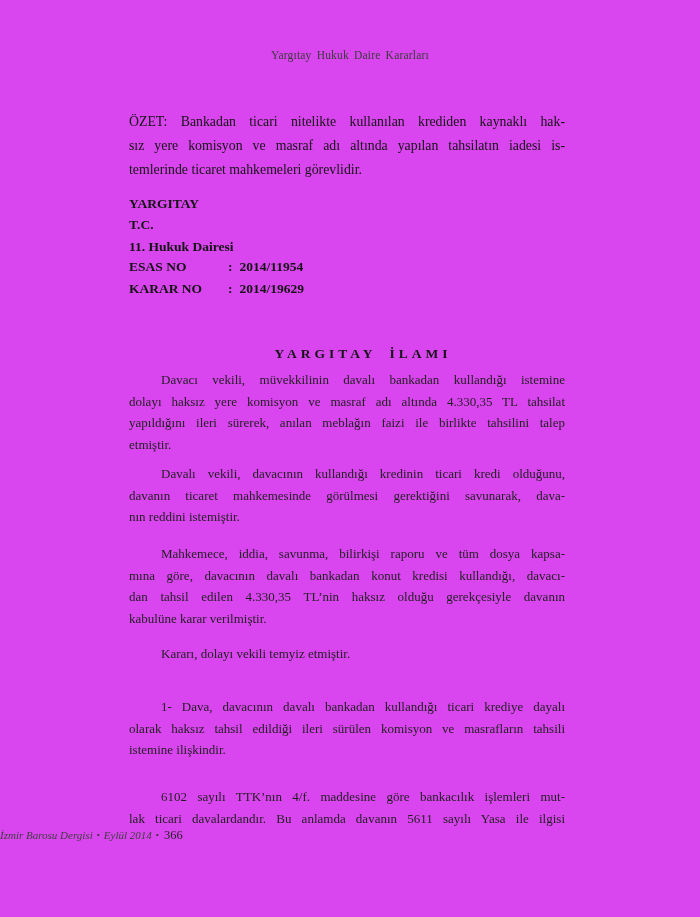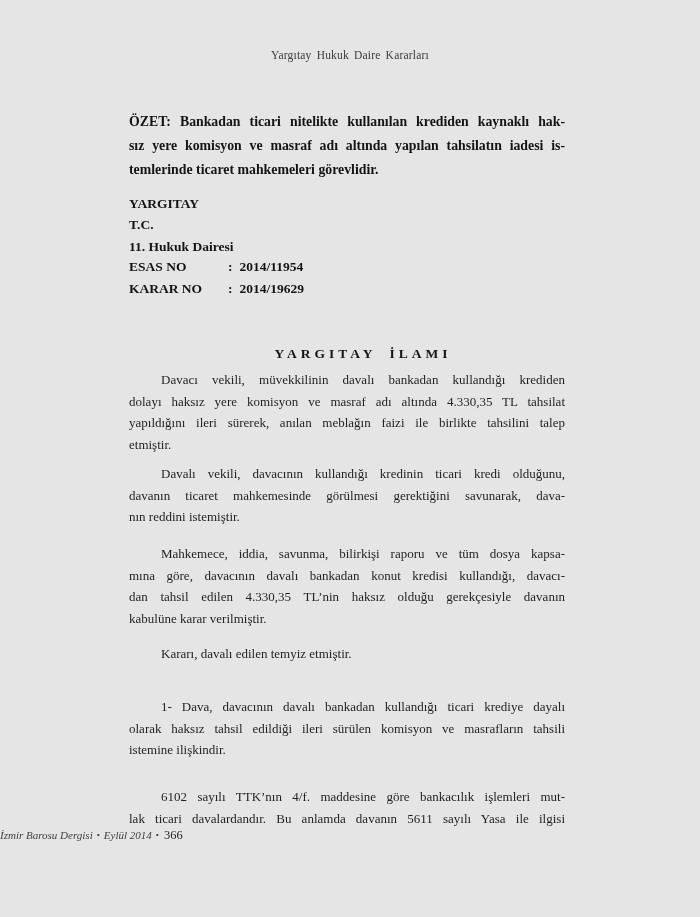--- a/index.html
+++ b/index.html
@@ -1,37 +1,37 @@
 <!DOCTYPE html>
 <html><head>
 <meta charset="utf-8">
 <style>
   html, body { margin: 0; padding: 0; background: #ffffff; }
   .page {
     position: relative;
     width: 700px;
     height: 917px;
-    background: #e5e5e5;
+    background: #d946ef;
     font-family: "Liberation Serif", serif;
     color: #1f1f1f;
     overflow: hidden;
   }
   .running-header {
     position: absolute;
     top: 49px; left: 0; width: 100%;
     text-align: center;
     font-size: 11.5px;
     color: #3b3b3b;
     word-spacing: 2px;
     letter-spacing: 0.2px;
   }
   .block { position: absolute; left: 129px; width: 436px; }
   .ozet {
     top: 110px;
-    font-weight: bold;
+    font-weight: normal;
     font-size: 13.8px;
     line-height: 24px;
     color: #141414;
   }
   .court {
     top: 193px;
     font-weight: bold;
     font-size: 13.5px;
     line-height: 21.3px;
     color: #141414;
@@ -99,41 +99,41 @@
       <span class="case-label">ESAS NO</span><span class="case-sep">:</span><span>2014/11954</span>
     </div>
     <div class="line">
       <span class="case-label">KARAR NO</span><span class="case-sep">:</span><span>2014/19629</span>
     </div>
   </section>
 
   <h1 class="block ruling-title" style="margin:16px;">YARGITAY İLAMI</h1>
 
   <section class="block para p1">
-    <div class="line j indent">Davacı vekili, müvekkilinin davalı bankadan kullandığı krediden</div>
+    <div class="line j indent">Davacı vekili, müvekkilinin davalı bankadan kullandığı istemine</div>
     <div class="line j">dolayı haksız yere komisyon ve masraf adı altında 4.330,35 TL tahsilat</div>
     <div class="line j">yapıldığını ileri sürerek, anılan meblağın faizi ile birlikte tahsilini talep</div>
     <div class="line">etmiştir.</div>
   </section>
 
   <section class="block para p2">
     <div class="line j indent">Davalı vekili, davacının kullandığı kredinin ticari kredi olduğunu,</div>
     <div class="line j">davanın ticaret mahkemesinde görülmesi gerektiğini savunarak, dava-</div>
     <div class="line">nın reddini istemiştir.</div>
   </section>
 
   <section class="block para p3">
     <div class="line j indent">Mahkemece, iddia, savunma, bilirkişi raporu ve tüm dosya kapsa-</div>
     <div class="line j">mına göre, davacının davalı bankadan konut kredisi kullandığı, davacı-</div>
     <div class="line j">dan tahsil edilen 4.330,35 TL’nin haksız olduğu gerekçesiyle davanın</div>
     <div class="line">kabulüne karar verilmiştir.</div>
   </section>
 
   <section class="block para p4">
-    <div class="line indent">Kararı, davalı edilen temyiz etmiştir.</div>
+    <div class="line indent">Kararı, dolayı vekili temyiz etmiştir.</div>
   </section>
 
   <section class="block para p5">
     <div class="line j indent">1- Dava, davacının davalı bankadan kullandığı ticari krediye dayalı</div>
     <div class="line j">olarak haksız tahsil edildiği ileri sürülen komisyon ve masrafların tahsili</div>
     <div class="line">istemine ilişkindir.</div>
   </section>
 
   <section class="block para p6">
     <div class="line j indent">6102 sayılı TTK’nın 4/f. maddesine göre bankacılık işlemleri mut-</div>

